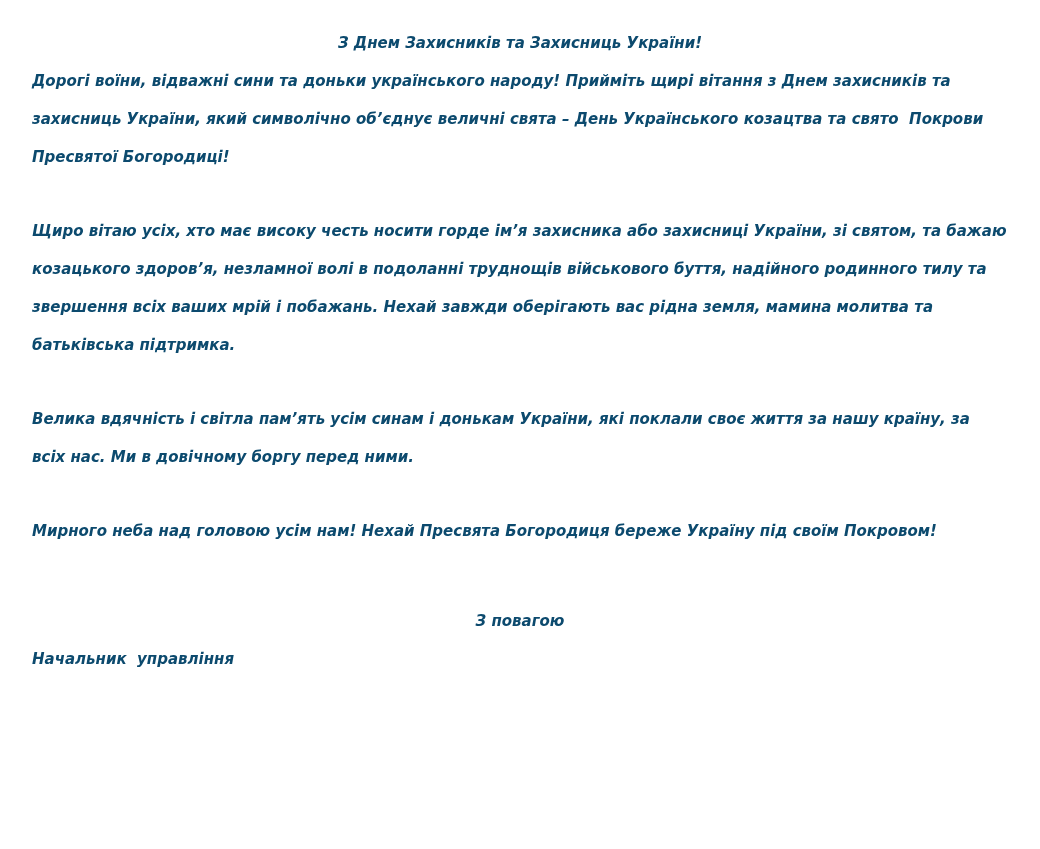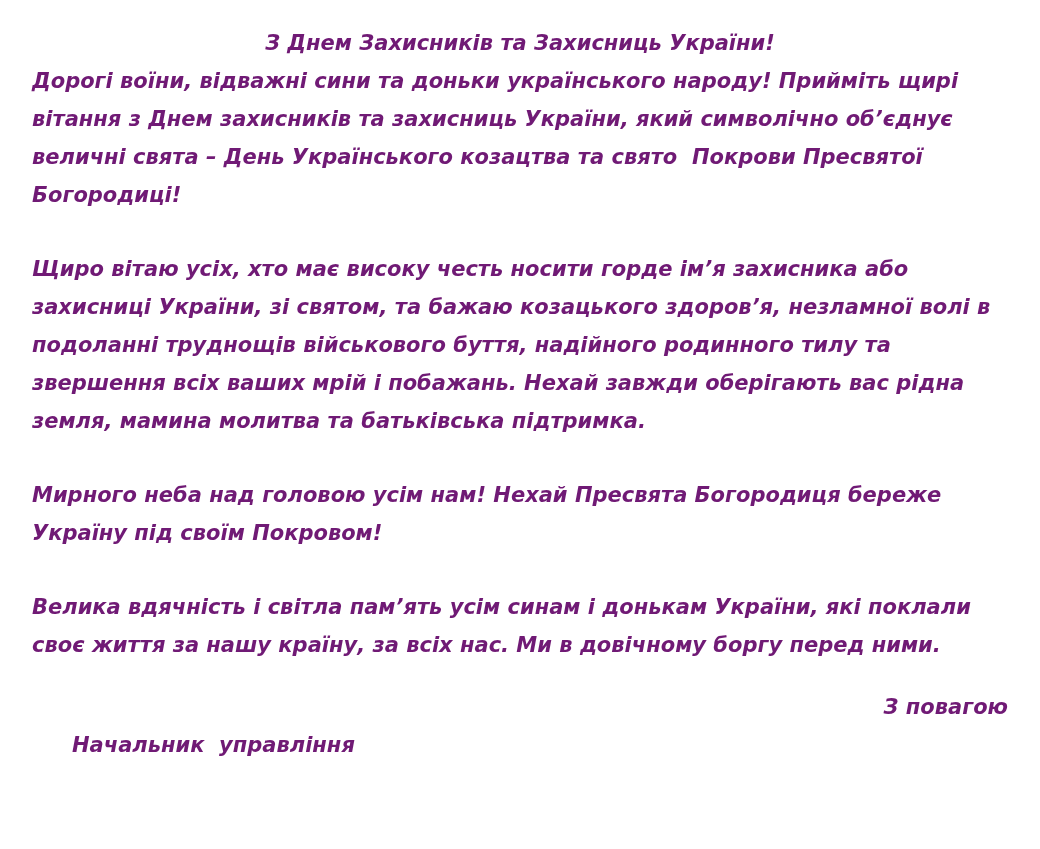--- a/index.html
+++ b/index.html
@@ -6,74 +6,73 @@
     margin: 0;
     padding: 0;
     background: #ffffff;
   }
   .page {
     position: relative;
     width: 1040px;
     height: 849px;
     box-sizing: border-box;
     background: #ffffff;
-    color: #701a75;
+    color: #0c4a6e;
     padding: 24px 32px 0 32px;
     overflow: hidden;
     font-family: "DejaVu Sans", sans-serif;
     font-style: italic;
     font-weight: bold;
-    font-size: 21px;
+    font-size: 15px;
     line-height: 38px;
   }
   .doc-title {
     text-align: center;
     white-space: pre-wrap;
   }
   .para {
     text-align: left;
     white-space: pre-wrap;
     margin: 36px 0 0 0;
   }
   .para.first {
     margin-top: 0;
   }
   .sig-salutation {
-    margin-top: 24px;
-    text-align: right;
+    margin-top: 52px;
+    text-align: center;
     white-space: pre-wrap;
   }
   .sig-row {
     display: flex;
     justify-content: space-between;
     align-items: flex-start;
     padding-right: 140px;
-    margin-left: 40px;
   }
   .sig-position {
     text-align: left;
     white-space: pre-wrap;
   }
   .sig-name {
     text-align: left;
     white-space: pre-wrap;
   }
 </style>
 </head>
 <body>
 
 <div class="page">
   <div class="doc-title">З Днем Захисників та Захисниць України!</div>
 
   <p class="para first">Дорогі воїни, відважні сини та доньки українського народу! Прийміть щирі вітання з Днем захисників та захисниць України, який символічно об’єднує величні свята – День Українського козацтва та свято  Покрови Пресвятої Богородиці!</p>
 
   <p class="para">Щиро вітаю усіх, хто має високу честь носити горде ім’я захисника або захисниці України, зі святом, та бажаю козацького здоров’я, незламної волі в подоланні труднощів військового буття, надійного родинного тилу та звершення всіх ваших мрій і побажань. Нехай завжди оберігають вас рідна земля, мамина молитва та батьківська підтримка.</p>
 
+  <p class="para">Велика вдячність і світла пам’ять усім синам і донькам України, які поклали своє життя за нашу країну, за всіх нас. Ми в довічному боргу перед ними.</p>
+
   <p class="para">Мирного неба над головою усім нам! Нехай Пресвята Богородиця береже Україну під своїм Покровом!</p>
-
-  <p class="para">Велика вдячність і світла пам’ять усім синам і донькам України, які поклали своє життя за нашу країну, за всіх нас. Ми в довічному боргу перед ними.</p>
 
   <div class="sig-salutation">З повагою</div>
 
   <div class="sig-row">
     <span class="sig-position">Начальник  управління</span>
   </div>
 </div>
 
 </body></html>

